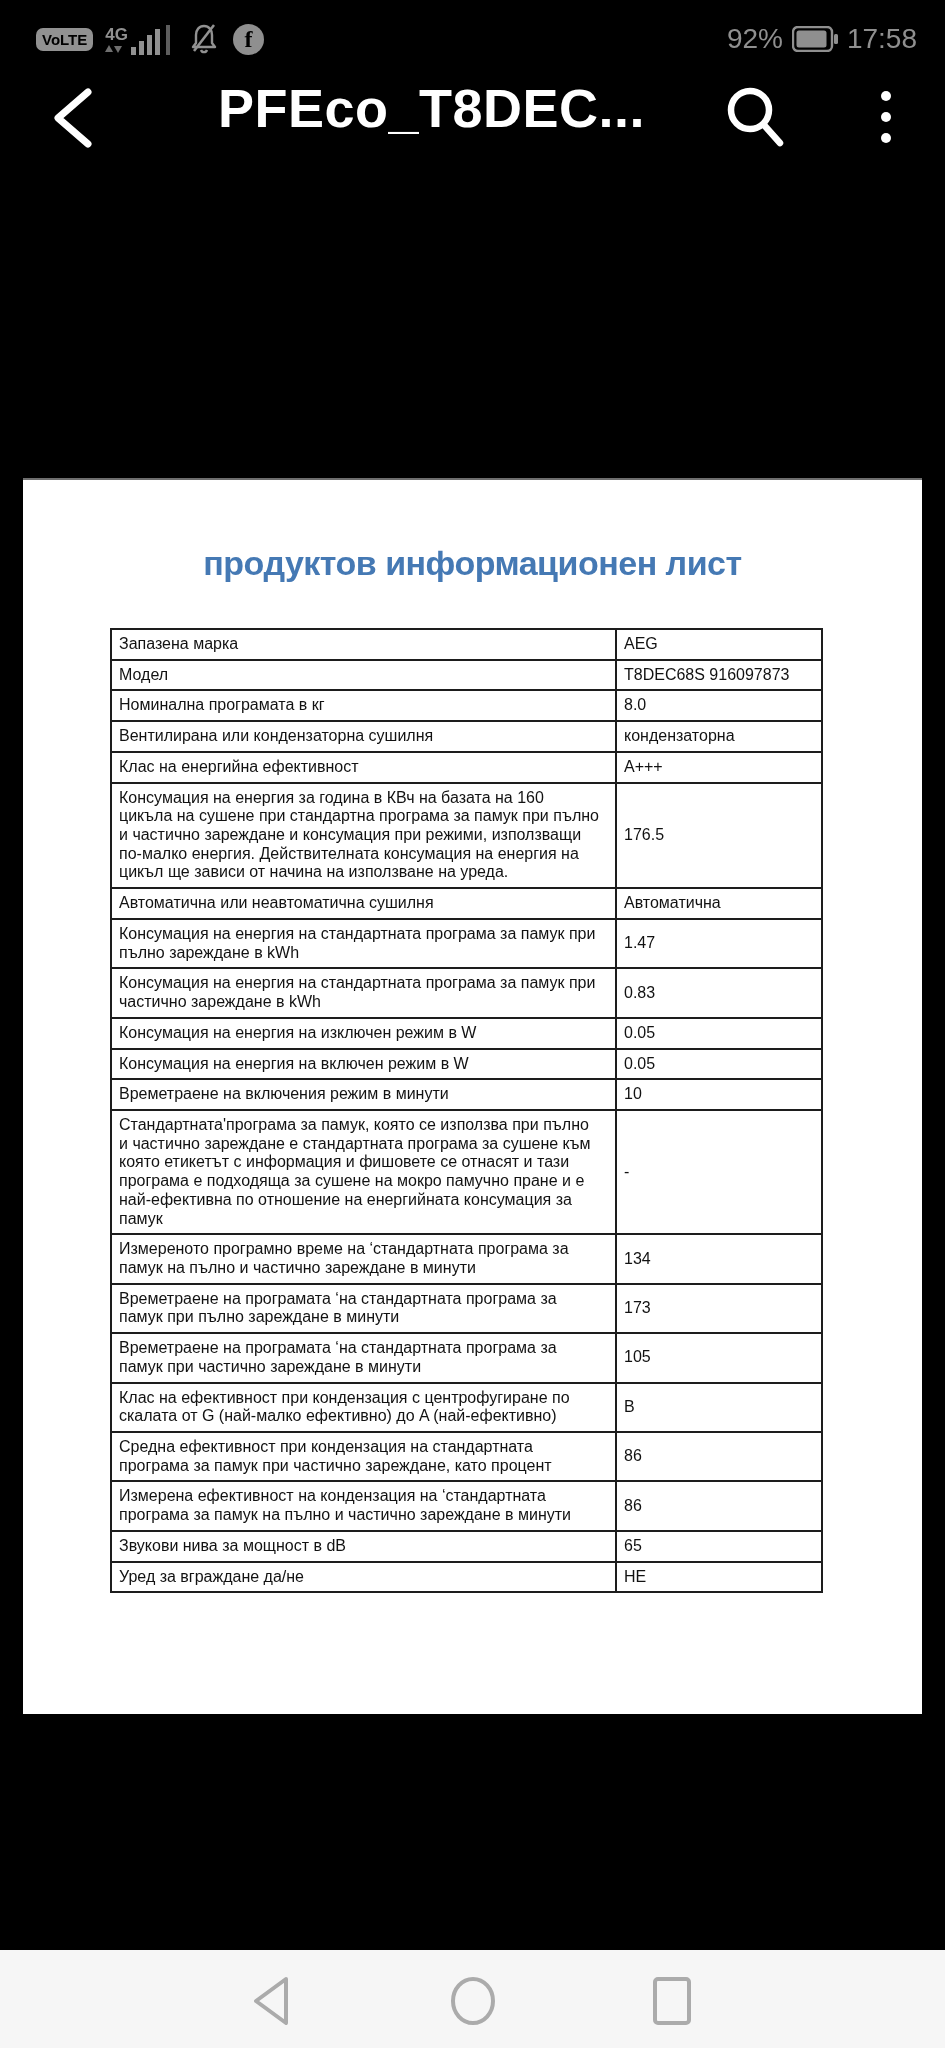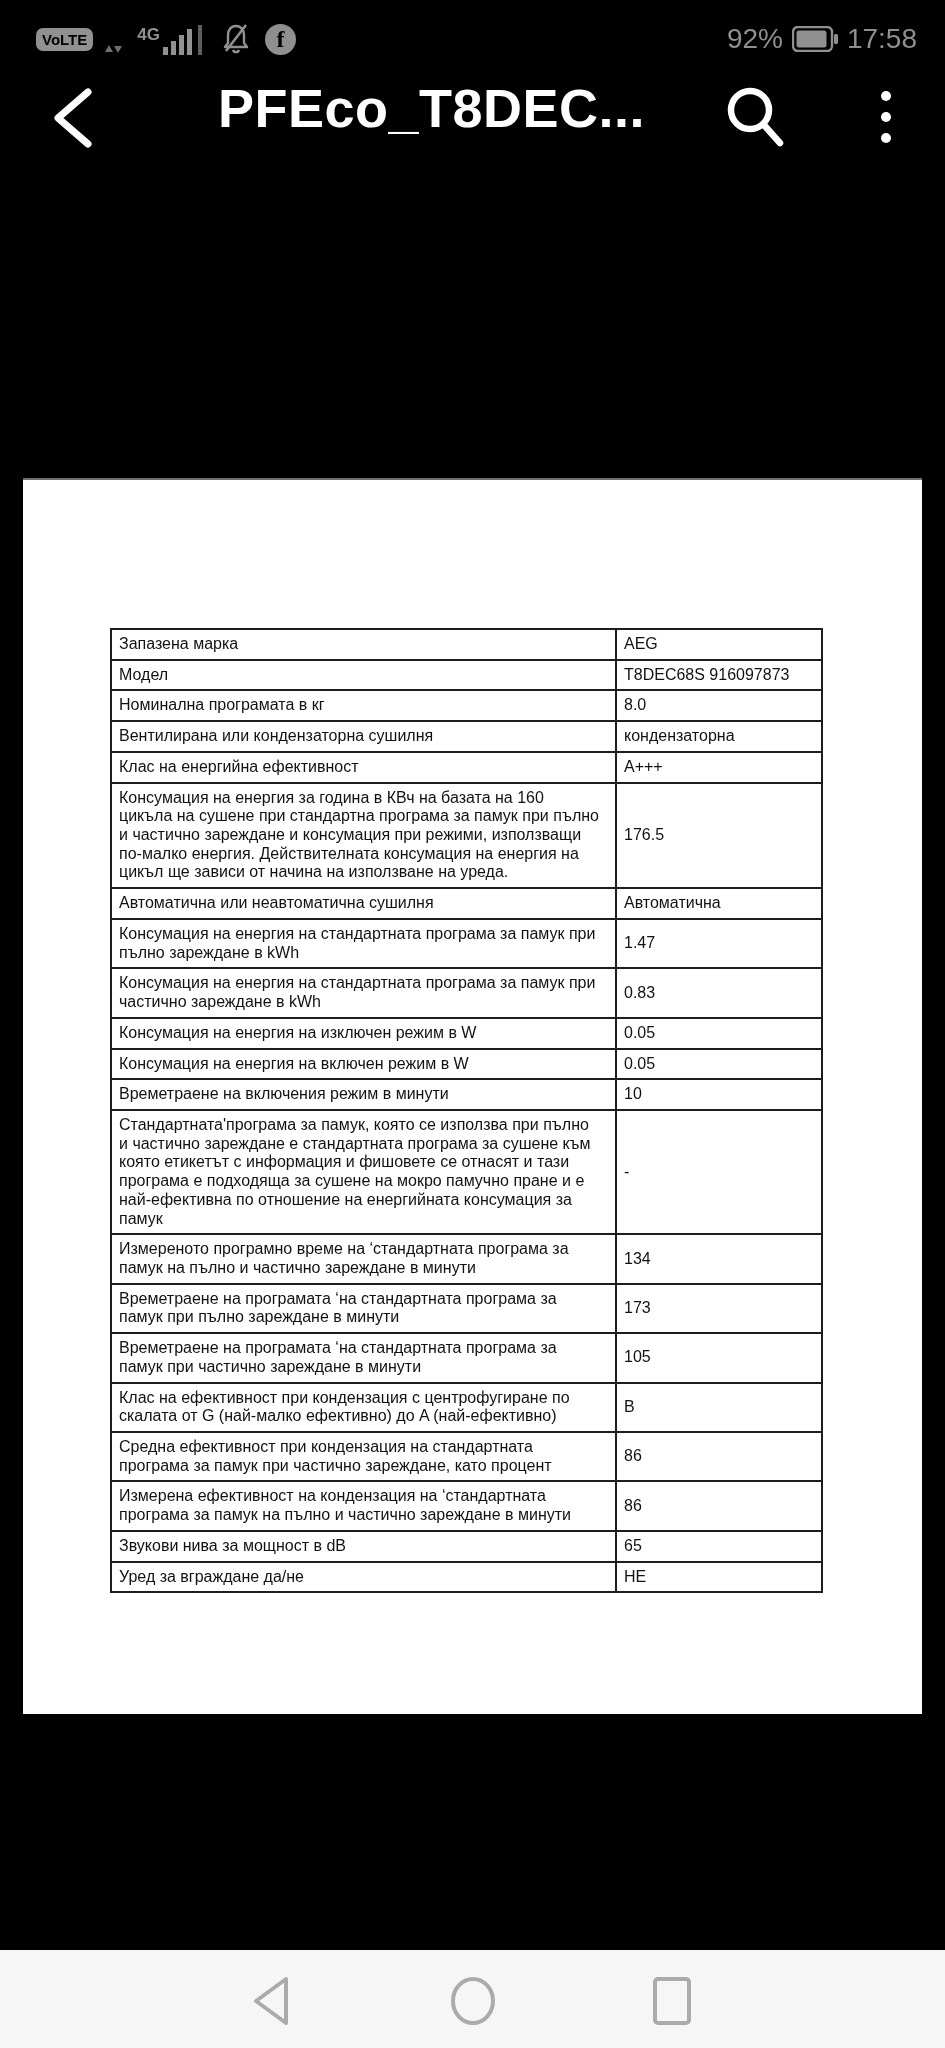--- a/index.html
+++ b/index.html
@@ -13,21 +13,21 @@
   .status-bar {
     position:absolute; top:0; left:0; right:0; height:56px;
     display:flex; align-items:center; padding:22px 28px 0 36px; color:#919191;
   }
   .sb-left { display:flex; align-items:center; gap:12px; }
   .volte-badge {
     background:#919191; color:#000; font-size:15px; font-weight:bold;
     border-radius:7px; padding:3px 6px; letter-spacing:0;
   }
   .net-cluster { display:flex; align-items:flex-end; gap:2px; }
-  .net-label { font-size:17px; font-weight:bold; color:#919191; line-height:1; margin-right:1px;margin-left:32px; }
+  .net-label { font-size:17px; font-weight:bold; color:#919191; line-height:1; margin-right:1px; }
   .fb-circle {
     width:31px; height:31px; border-radius:50%; background:#8f8f8f;
     color:#000; font-weight:bold; font-size:24px; text-align:center; line-height:31px;
     font-family:"Liberation Serif", serif;
   }
   .sb-right { margin-left:auto; display:flex; align-items:center; gap:9px; font-size:28px; color:#8f8f8f; }
 
   
   .app-bar { position:absolute; top:60px; left:4px; right:0; height:116px; }
   .back-btn { position:absolute; left:40px; top:26px; width:56px; height:64px; }
@@ -123,20 +123,21 @@
       <line x1="42" y1="43" x2="58" y2="61" stroke="#fff" stroke-width="6.5" stroke-linecap="round"></line>
     </svg>
     <div class="menu-btn">
       <span class="menu-dot"></span>
       <span class="menu-dot"></span>
       <span class="menu-dot"></span>
     </div>
   </div>
 
   <div class="page">
+    <div class="doc-title" style="color: rgb(69, 121, 180);">продуктов информационен лист</div>
     <table class="spec-table">
       <tbody>
           <tr>
             <td class="label">Запазена марка</td>
             <td class="value">AEG</td>
           </tr>
           <tr>
             <td class="label">Модел</td>
             <td class="value">T8DEC68S 916097873</td>
           </tr>

